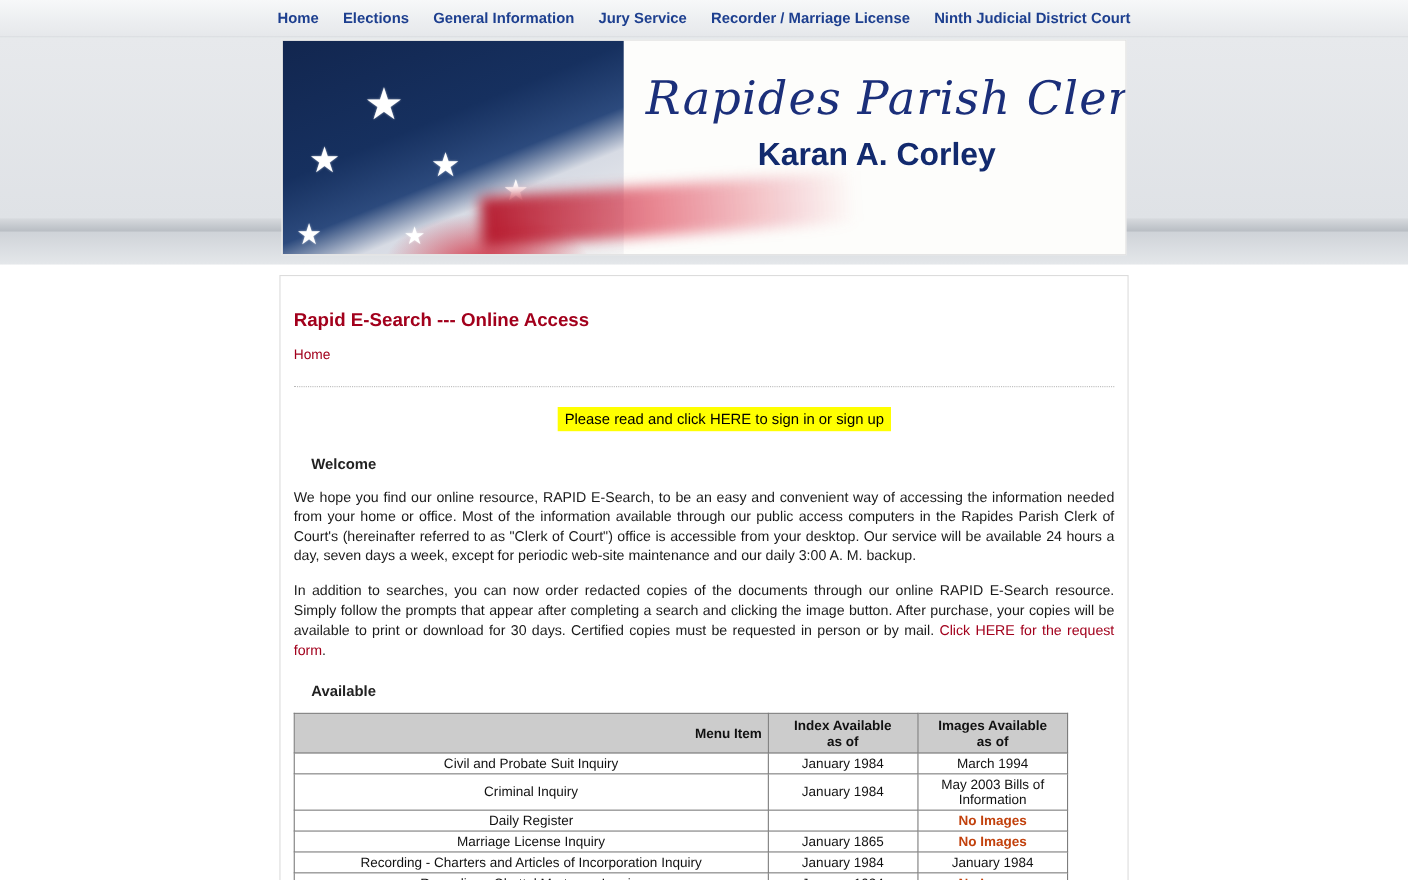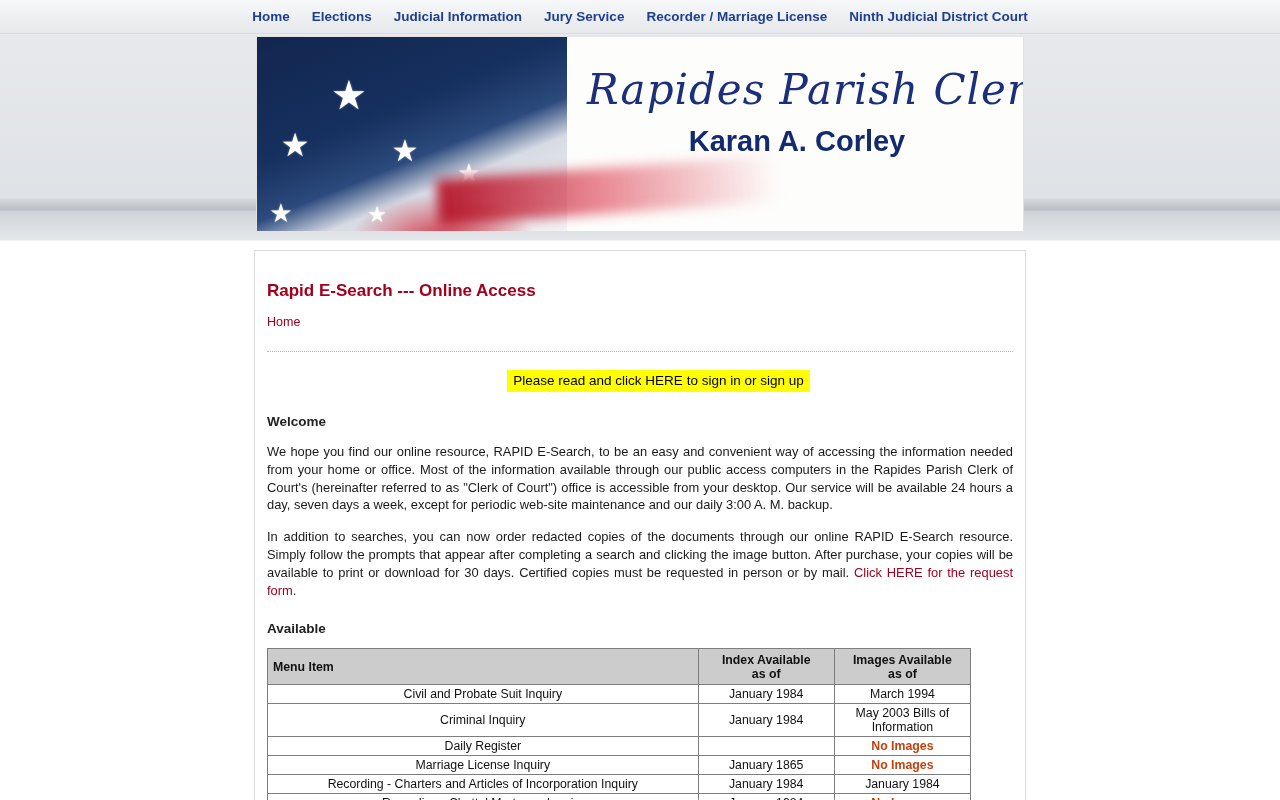--- a/index.html
+++ b/index.html
@@ -125,21 +125,21 @@
     display: inline-block;
     background: #ffff00;
     color: #000;
     font-weight: normal;
     font-size: 13.5px;
     padding: 3px 6px 4px 6px;
     text-decoration: none;
     margin-left: 37px;
   }
   h2.section {
-    margin: 22px 0 0 2px;
+    margin: 22px 0 0 18px;
     font-size: 13.5px;
     font-weight: bold;
     color: #222;
   }
   p.body {
     margin: 14px 2px 0 2px;
     font-size: 12.9px;
     line-height: 1.38;
     color: #1a1a1a;
     text-align: justify;
@@ -158,40 +158,40 @@
     border: 1px solid #7d7d7d;
     padding: 2px 5px;
     vertical-align: middle;
   }
   table.avail thead th {
     background: #cccccc;
     font-weight: bold;
     text-align: center;
     height: 36px;
   }
-  table.avail thead th.menu-col { text-align: left; }
+  table.avail thead th.menu-col { text-align: right; }
   table.avail td.menu { text-align: center; width: 430px; }
   table.avail td.dt { text-align: center; width: 136px; }
   .noimg { color: #c2410c; font-weight: bold; }
 </style>
 </head>
 <body>
 
 <div id="page">
 
   <div class="topnav">
     <ul>
       <li>
           <a href="#">Home</a>
         </li>
       <li>
           <a href="#">Elections</a>
         </li>
       <li>
-          <a href="#">Judicial Information</a>
+          <a href="#">General Information</a>
         </li>
       <li>
           <a href="#">Jury Service</a>
         </li>
       <li>
           <a href="#">Recorder / Marriage License</a>
         </li>
       <li>
           <a href="#">Ninth Judicial District Court</a>
         </li>

